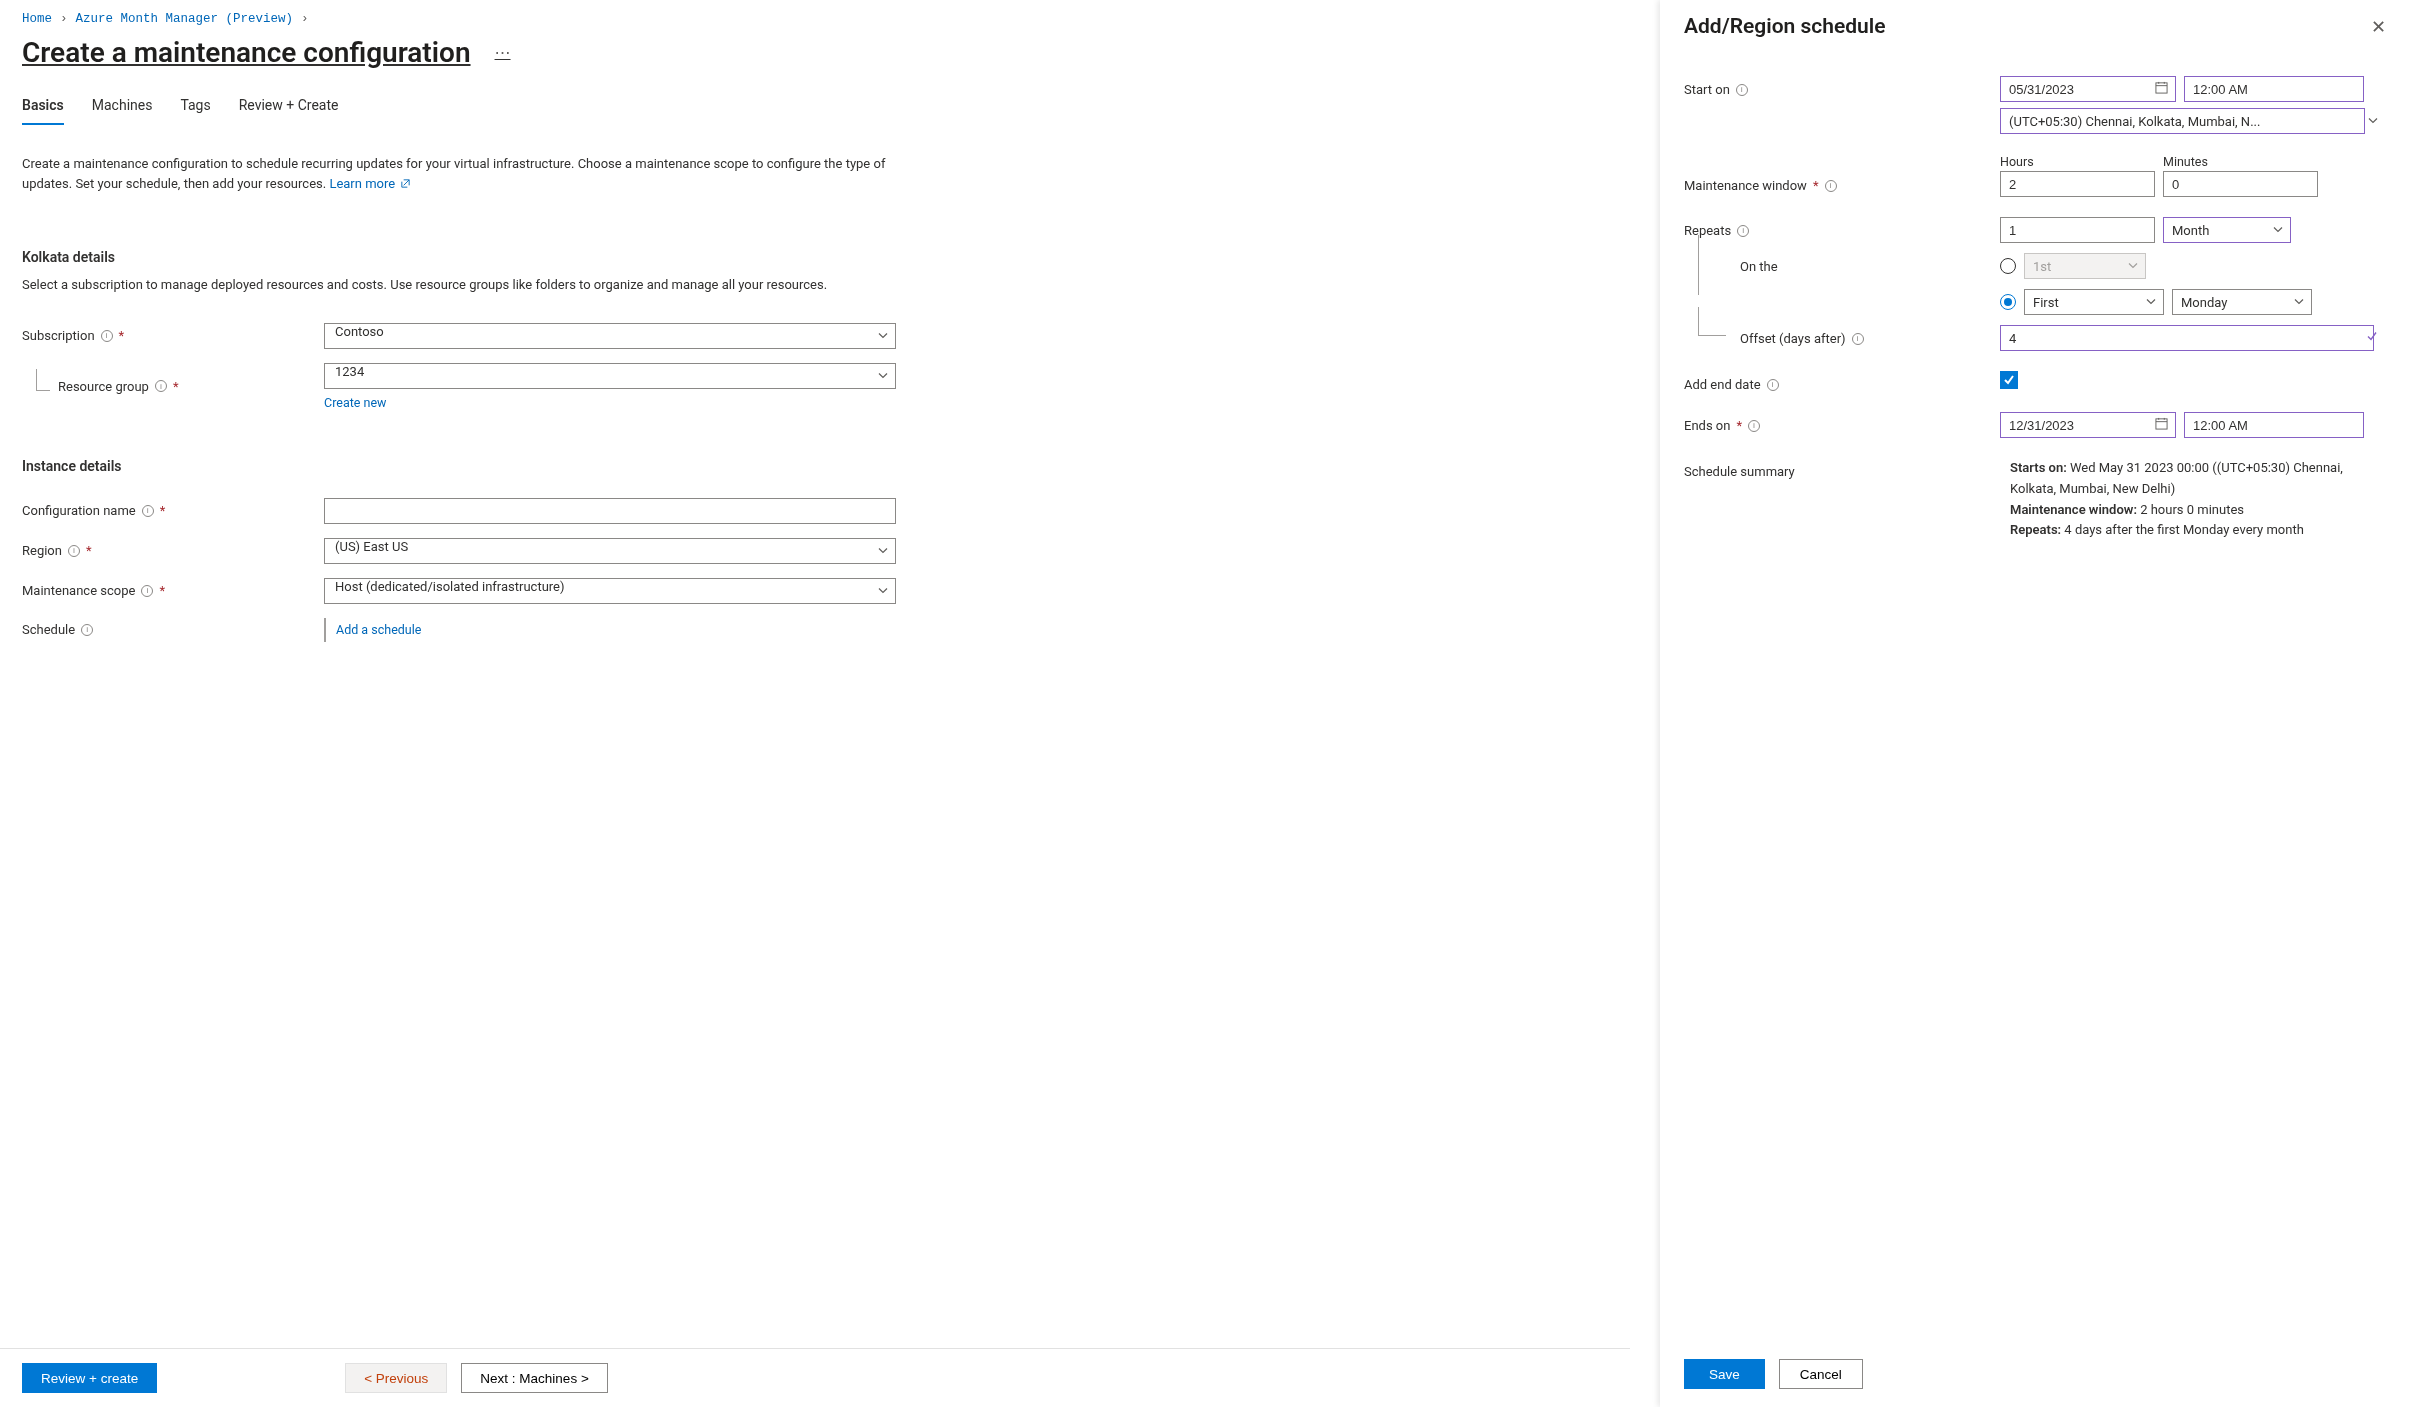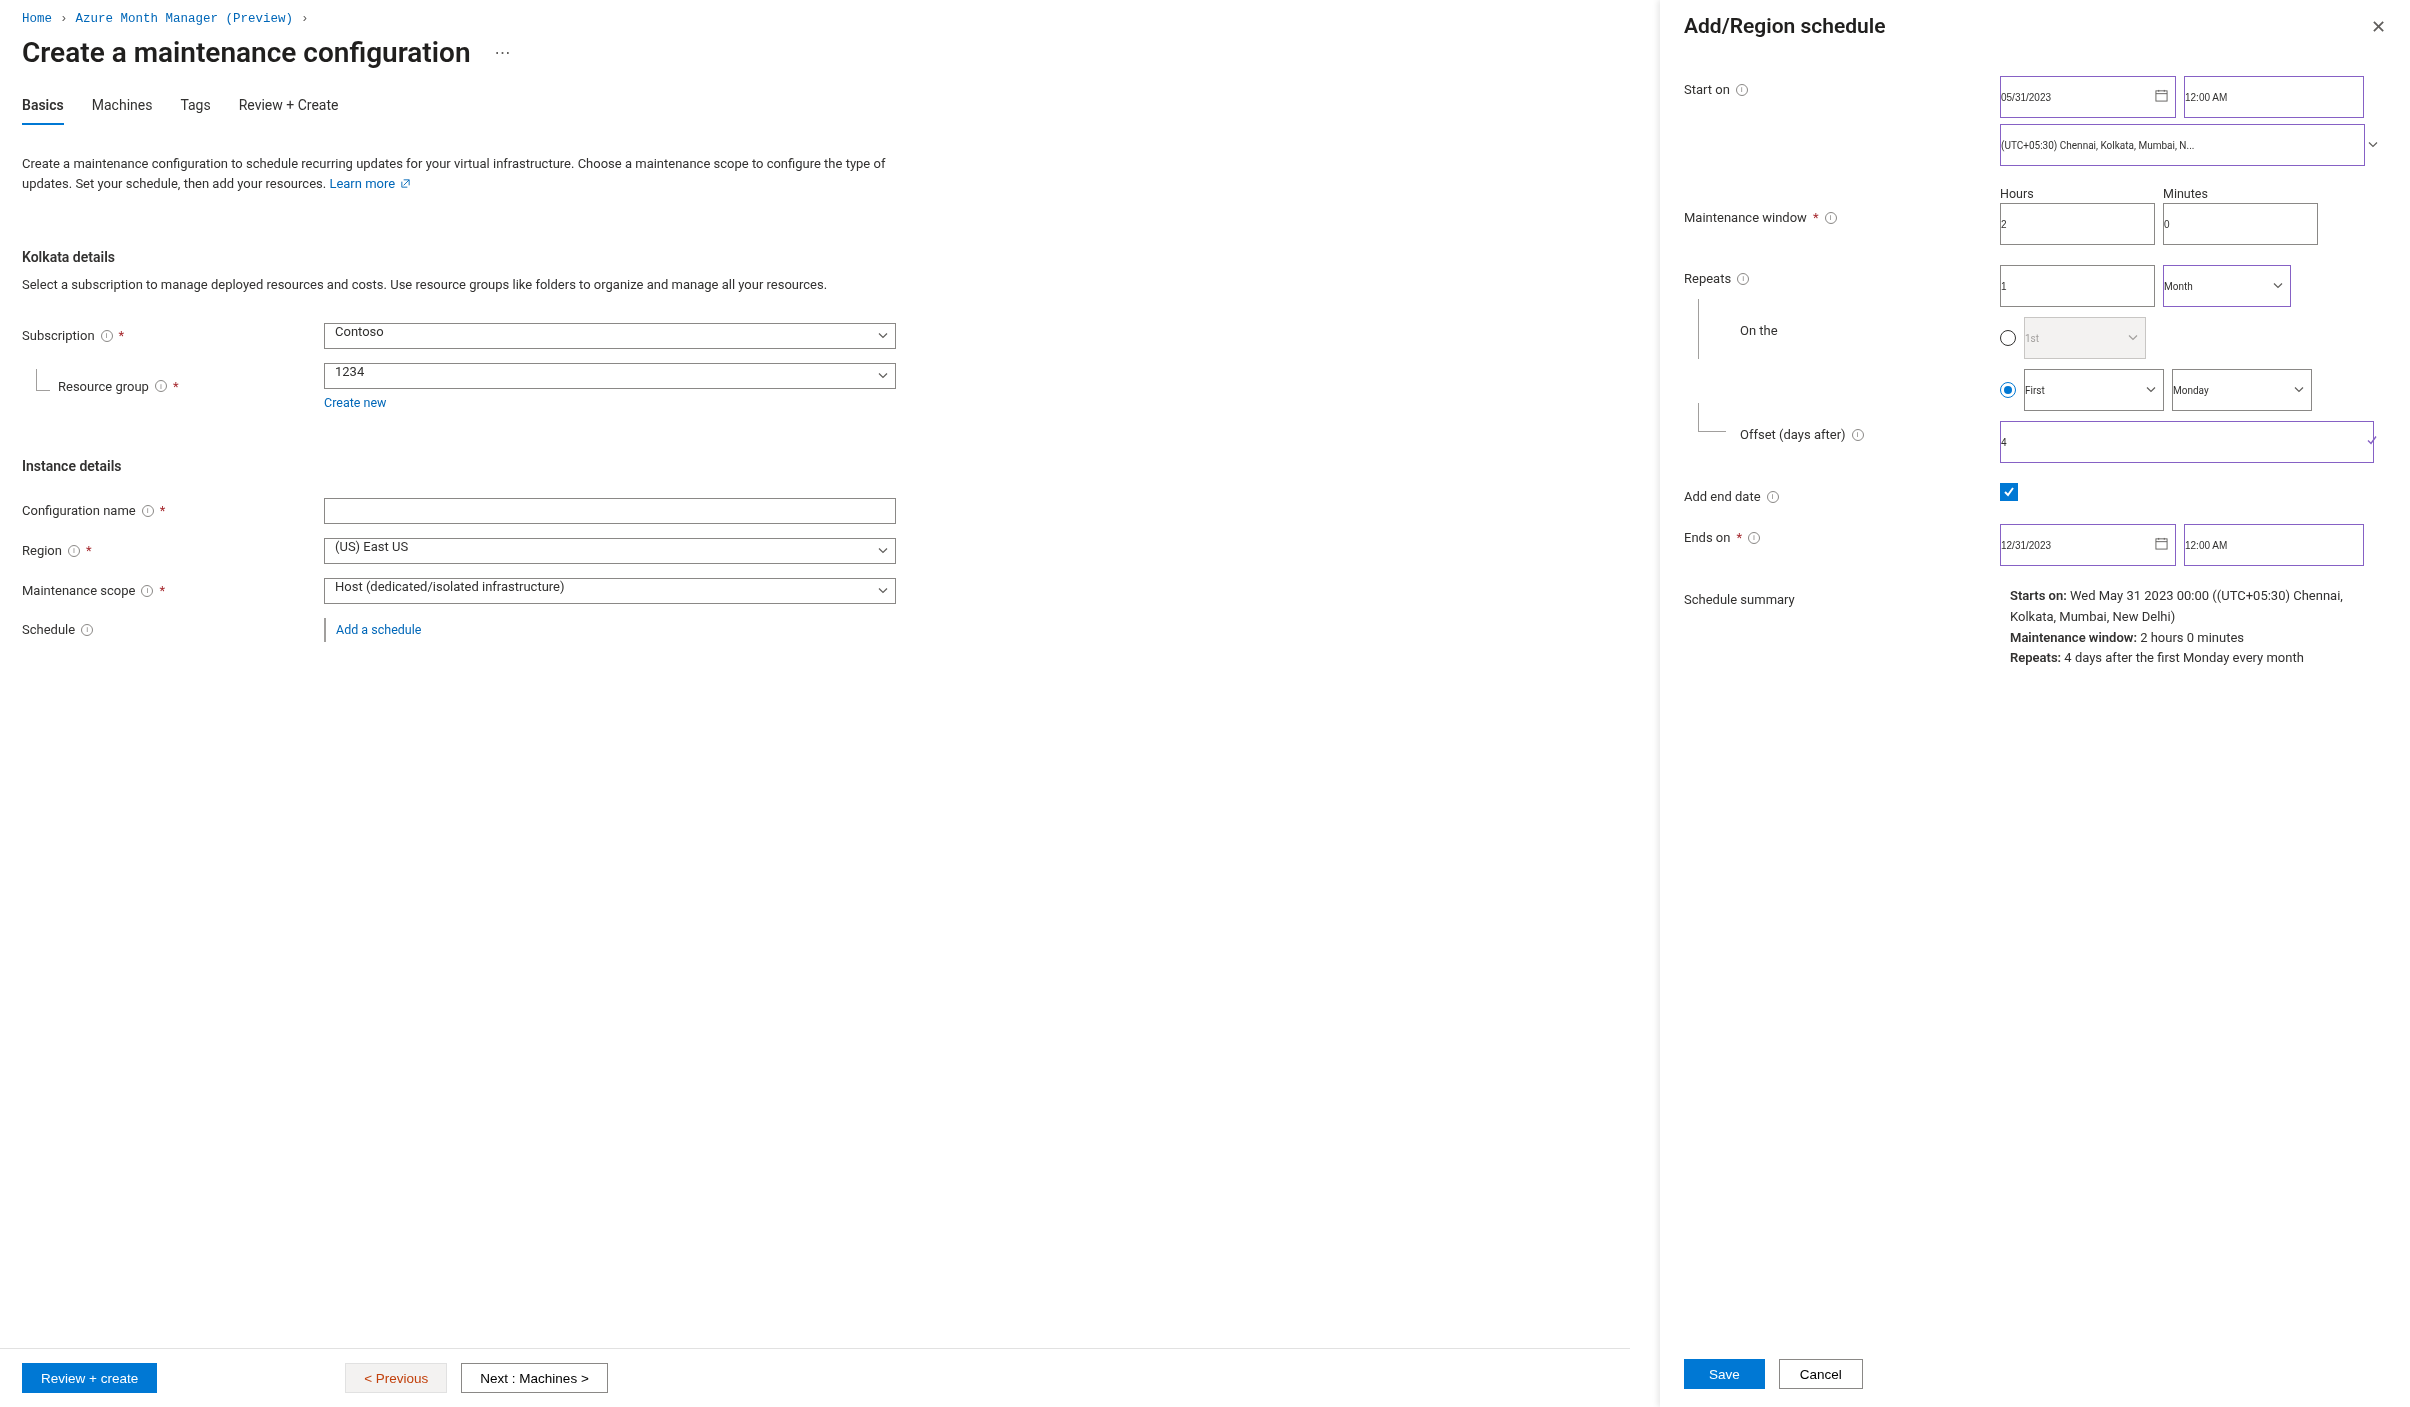--- a/index.html
+++ b/index.html
@@ -30,20 +30,21 @@
       padding: 12px 0 10px 0;
       font-family: Liberation Mono, monospace;
     }
     .breadcrumb a { color: #0067b8; text-decoration: none; cursor: pointer; }
     .breadcrumb .sep { color: #605e5c; }
     .page-title-row {
       display: flex;
       align-items: center;
       gap: 24px;
       padding-bottom: 22px;
+      text-decoration: underline;
     }
     .page-title {
       font-size: 28px;
       font-weight: 600;
       color: #201f1e;
     }
     .ellipsis-icon { color:#605e5c; font-size: 16px; cursor: pointer; }
     .tabs {
       display: flex;
       gap: 28px;
@@ -218,25 +219,25 @@
       align-items: center;
       gap: 6px;
       font-size: 13px;
     }
     .plabel.sub { padding-left: 56px; position:relative; }
     .tree-v { position:absolute; left:14px; top:-18px; width:1px; height:60px; background:#a19f9d; }
     .pfield { flex:1; display:flex; flex-direction:column; gap:6px; }
     .pfield-row { display:flex; gap:8px; align-items:center; }
     .small-label { font-size: 12.5px; color:#323130; margin-bottom:2px; }
     .inp {
-      height: 42px;
+      height: 26px;
       border: 1px solid #8a8886;
       background: #fff;
-      padding: 0 0;
-      font-size: 10px;
+      padding: 0 8px;
+      font-size: 13px;
       color: #323130;
     }
     .highlight { border-color: #8661c5; }
     .w-date { width: 176px; position:relative; }
     .cal-icon { position:absolute; right:8px; top:50%; transform:translateY(-50%); color:#605e5c; pointer-events:none;}
     .w-time { width: 180px; }
     .w-tz { width: 365px; position:relative; }
     .w-hm { width: 155px; }
     .w-rep-num { width: 155px; }
     .w-rep-unit { width: 128px; position:relative; }

